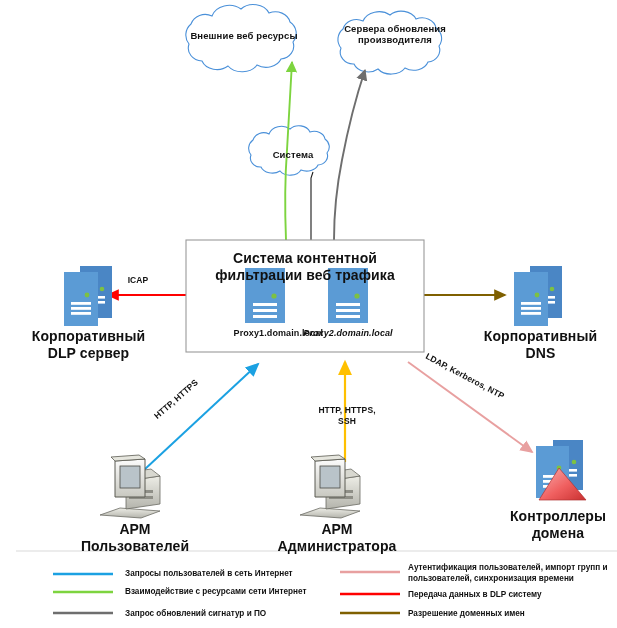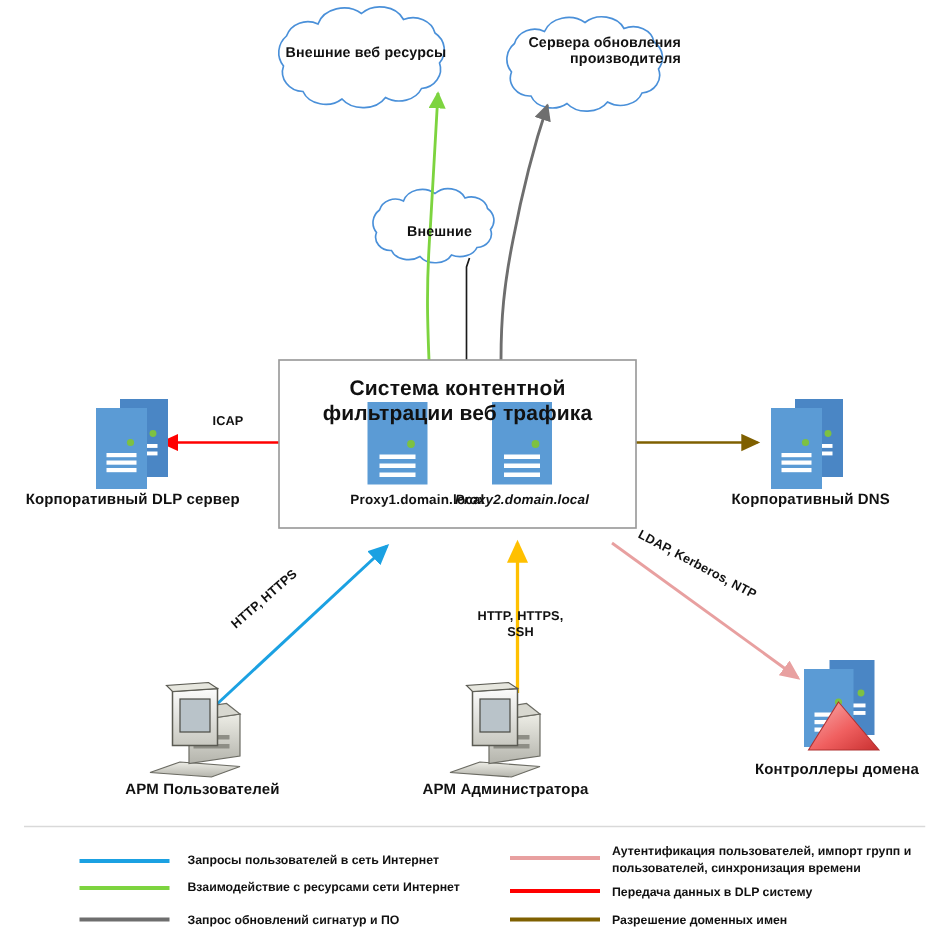--- a/index.html
+++ b/index.html
@@ -9,21 +9,21 @@
     color:#0d0d0d;
   }
   #canvas{position:absolute;left:0;top:0;width:617px;height:628px;margin-left:8px;}
   .svg-layer{position:absolute;left:0;top:0;width:617px;height:628px;}
 
   .lbl{position:absolute;font-weight:bold;text-align:center;line-height:1.2;letter-spacing:0.1px;}
 
   
   .cloud-lbl{font-size:9.5px;color:#111;}
   
-  .node-cap{font-size:10px;color:#111;}
+  .node-cap{font-size:14px;color:#111;}
   
   .box-title{font-size:14px;color:#111;}
   
   .proxy-cap{font-size:9px;color:#111;}
   
   .edge-lbl{font-size:8.5px;color:#111;}
 
   .rot-cyan{transform:rotate(-41deg);transform-origin:50% 50%;}
   .rot-salmon{transform:rotate(28deg);transform-origin:50% 50%;}
   .legend-text{position:absolute;font-size:8.2px;font-weight:bold;color:#111;line-height:1.35;}
@@ -216,41 +216,41 @@
     <line x1="45" y1="592" x2="105" y2="592" stroke="#7DD43F" stroke-width="2.6"></line>
     <line x1="45" y1="613" x2="105" y2="613" stroke="#6E6E6E" stroke-width="2.6"></line>
 
     <line x1="332" y1="572" x2="392" y2="572" stroke="#E8A0A0" stroke-width="2.6"></line>
     <line x1="332" y1="594" x2="392" y2="594" stroke="#FF0000" stroke-width="2.6"></line>
     <line x1="332" y1="613" x2="392" y2="613" stroke="#7F6000" stroke-width="2.6"></line>
   </svg>
 
   <div class="lbl cloud-lbl" style="left:176px;top:30px;width:120px;">Внешние веб ресурсы</div>
 
-  <div class="lbl cloud-lbl" style="left:328px;top:23px;width:118px;text-align:right;">Сервера обновления производителя</div>
-
-  <div class="lbl cloud-lbl" style="left:243px;top:149px;width:84px;">Внешние</div>
+  <div class="lbl cloud-lbl" style="left:328px;top:23px;width:118px;">Сервера обновления производителя</div>
+
+  <div class="lbl cloud-lbl" style="left:243px;top:149px;width:84px;">Система</div>
 
   <div class="lbl box-title" style="left:180px;top:250px;width:234px;">Система контентной фильтрации веб трафика</div>
 
   <div class="lbl proxy-cap" style="left:199px;top:328px;width:116px;text-align:right;">Proxy1.domain.local</div>
 
   <div class="lbl proxy-cap" style="left:282px;top:328px;width:116px;font-style:italic;">Proxy2.domain.local</div>
 
   <div class="lbl node-cap" style="left:8px;top:328px;width:145px;">Корпоративный DLP сервер</div>
 
   <div class="lbl node-cap" style="left:460px;top:328px;width:145px;">Корпоративный DNS</div>
 
   <div class="lbl node-cap" style="left:62px;top:521px;width:130px;">АРМ Пользователей</div>
 
   <div class="lbl node-cap" style="left:258px;top:521px;width:142px;">АРМ Администратора</div>
 
   <div class="lbl node-cap" style="left:478px;top:508px;width:144px;">Контроллеры домена</div>
 
-  <div class="lbl edge-lbl" style="left:104px;top:275px;width:52px;padding-left:14px;">ICAP</div>
+  <div class="lbl edge-lbl" style="left:104px;top:275px;width:52px;">ICAP</div>
 
   <div class="lbl edge-lbl rot-cyan" style="left:132px;top:394px;width:72px;">HTTP, HTTPS</div>
 
   <div class="lbl edge-lbl" style="left:301px;top:405px;width:76px;">HTTP, HTTPS,</div>
 
   <div class="lbl edge-lbl" style="left:301px;top:416px;width:76px;">SSH</div>
 
   <div class="lbl edge-lbl rot-salmon" style="left:405px;top:371px;width:104px;">LDAP, Kerberos, NTP</div>
 
   <div class="legend-text" style="left:117px;top:568px;width:205px;">Запросы пользователей в сеть Интернет</div>

